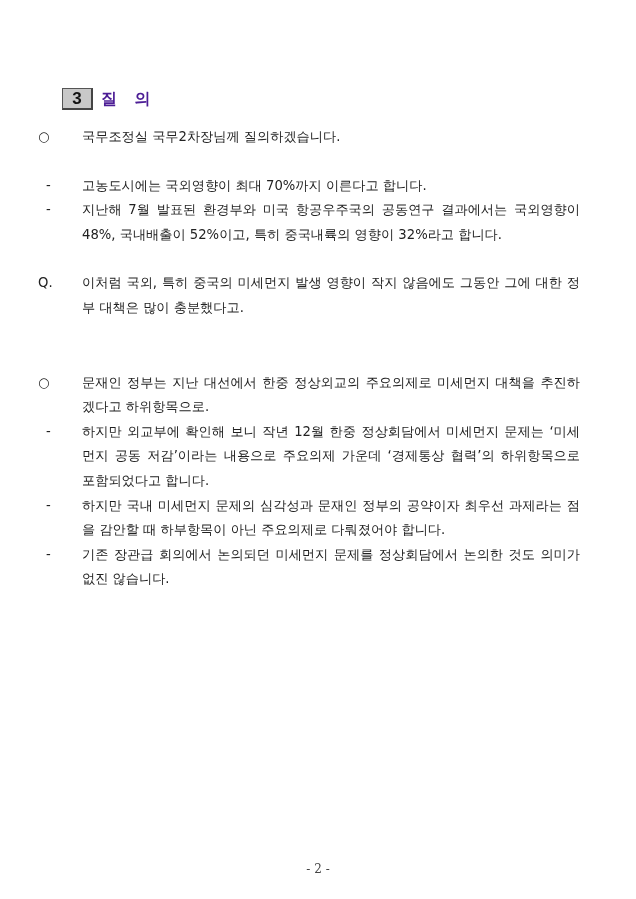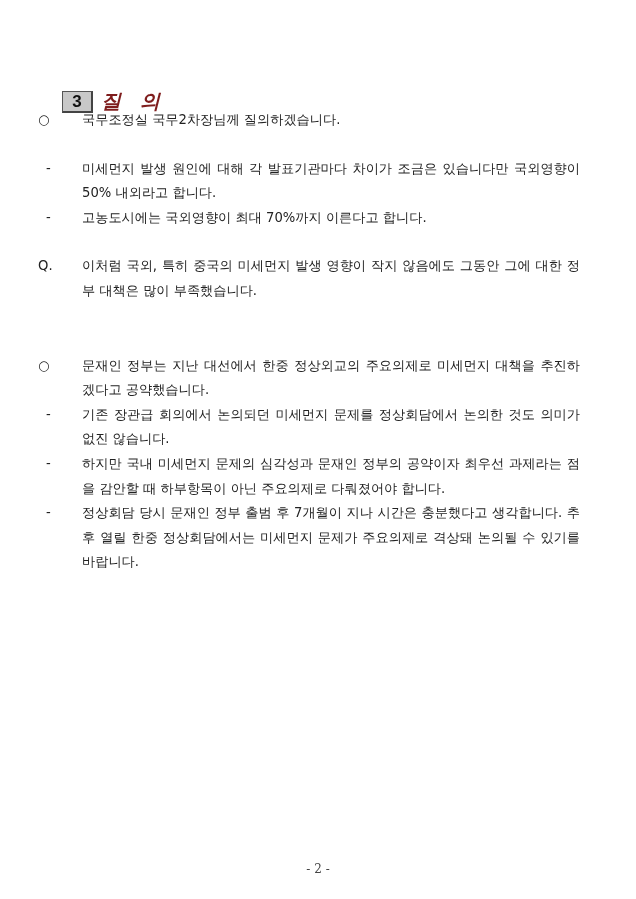--- a/index.html
+++ b/index.html
@@ -39,29 +39,28 @@
       border: 1px solid #555;
       border-right: 2px solid #444;
       border-bottom: 2px solid #444;
       font-family: "Liberation Sans", sans-serif;
       font-weight: bold;
       font-size: 17px;
       color: #111;
     }
     .section-title {
       font-weight: bold;
-      font-size: 20px;
+      font-size: 16px;
       letter-spacing: 6px;
-      color: #7f1d1d;
-      font-style: italic;
+      color: #4c1d95;
     }
     .content {
       position: absolute;
       left: 60px;
-      top: 108px;
+      top: 125px;
       width: 520px;
       font-size: 13.2px;
       line-height: 24.6px;
       color: #222;
     }
     .para {
       margin: 0;
       text-align: justify;
     }
     .para .lead {
@@ -107,38 +106,38 @@
     <span class="section-title">질 의</span>
   </div>
 
   <div class="content">
 
     <p class="para bullet-circle"><span class="lead">○</span><span>국무조정실 국무2차장님께 질의하겠습니다.</span></p>
 
     <div class="gap-1"></div>
 
 
-    <p class="para bullet-dash"><span class="dash-lead">-</span><span>미세먼지 발생 원인에 대해 각 발표기관마다 차이가 조금은 있습니다만 국외영향이 50% 내외라고 합니다.</span></p>
 
     <p class="para bullet-dash"><span class="dash-lead">-</span><span>고농도시에는 국외영향이 최대 70%까지 이른다고 합니다.</span></p>
 
+    <p class="para bullet-dash"><span class="dash-lead">-</span><span>지난해 7월 발표된 환경부와 미국 항공우주국의 공동연구 결과에서는 국외영향이 48%, 국내배출이 52%이고, 특히 중국내륙의 영향이 32%라고 합니다.</span></p>
 
     <div class="gap-1"></div>
 
-    <p class="para bullet-q"><span class="lead">Q.</span><span>이처럼 국외, 특히 중국의 미세먼지 발생 영향이 작지 않음에도 그동안 그에 대한 정부 대책은 많이 부족했습니다.</span></p>
+    <p class="para bullet-q"><span class="lead">Q.</span><span>이처럼 국외, 특히 중국의 미세먼지 발생 영향이 작지 않음에도 그동안 그에 대한 정부 대책은 많이 충분했다고.</span></p>
 
 
     <div class="gap-large"></div>
 
-    <p class="para bullet-circle"><span class="lead">○</span><span>문재인 정부는 지난 대선에서 한중 정상외교의 주요의제로 미세먼지 대책을 추진하겠다고 공약했습니다.</span></p>
+    <p class="para bullet-circle"><span class="lead">○</span><span>문재인 정부는 지난 대선에서 한중 정상외교의 주요의제로 미세먼지 대책을 추진하겠다고 하위항목으로.</span></p>
 
+    <p class="para bullet-dash"><span class="dash-lead">-</span><span>하지만 외교부에 확인해 보니 작년 12월 한중 정상회담에서 미세먼지 문제는 ‘미세먼지 공동 저감’이라는 내용으로 주요의제 가운데 ‘경제통상 협력’의 하위항목으로 포함되었다고 합니다.</span></p>
+
+    <p class="para bullet-dash"><span class="dash-lead">-</span><span>하지만 국내 미세먼지 문제의 심각성과 문재인 정부의 공약이자 최우선 과제라는 점을 감안할 때 하부항목이 아닌 주요의제로 다뤄졌어야 합니다.</span></p>
 
     <p class="para bullet-dash"><span class="dash-lead">-</span><span>기존 장관급 회의에서 논의되던 미세먼지 문제를 정상회담에서 논의한 것도 의미가 없진 않습니다.</span></p>
 
-    <p class="para bullet-dash"><span class="dash-lead">-</span><span>하지만 국내 미세먼지 문제의 심각성과 문재인 정부의 공약이자 최우선 과제라는 점을 감안할 때 하부항목이 아닌 주요의제로 다뤄졌어야 합니다.</span></p>
-
-    <p class="para bullet-dash"><span class="dash-lead">-</span><span>정상회담 당시 문재인 정부 출범 후 7개월이 지나 시간은 충분했다고 생각합니다. 추후 열릴 한중 정상회담에서는 미세먼지 문제가 주요의제로 격상돼 논의될 수 있기를 바랍니다.</span></p>
 
   </div>
 
   <div class="page-number">- 2 -</div>
 
 </div>
 
 </body></html>

